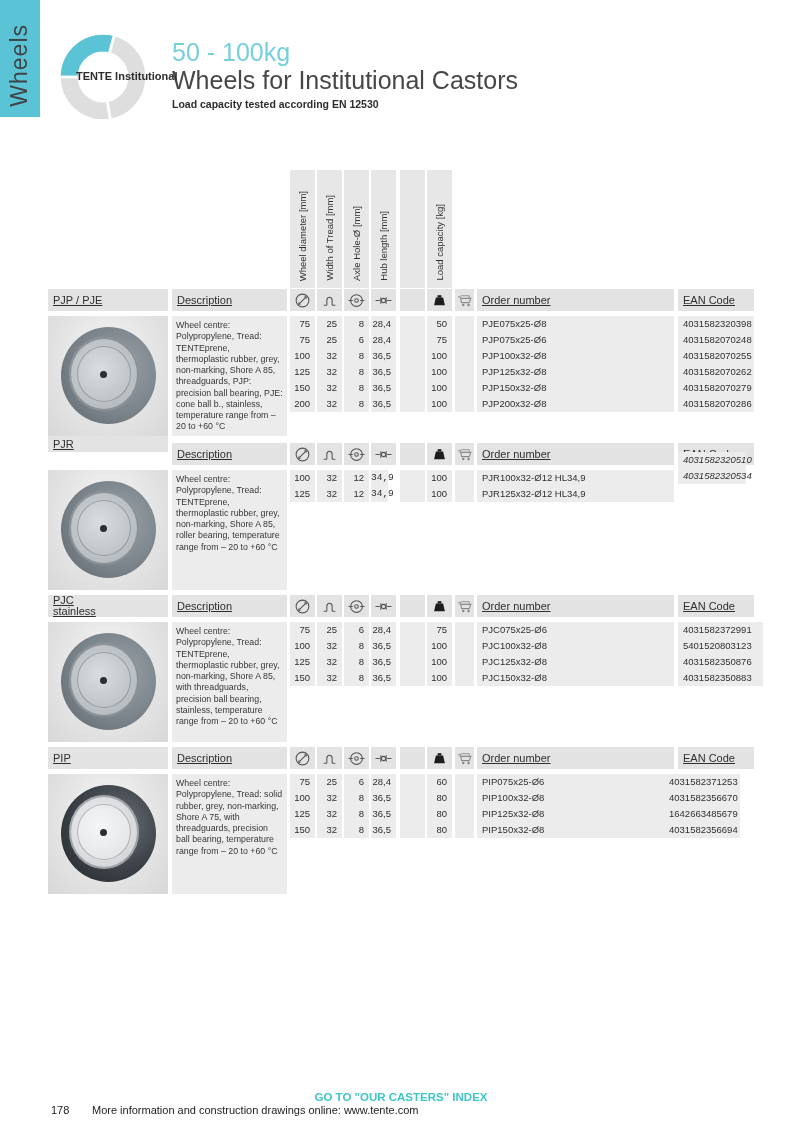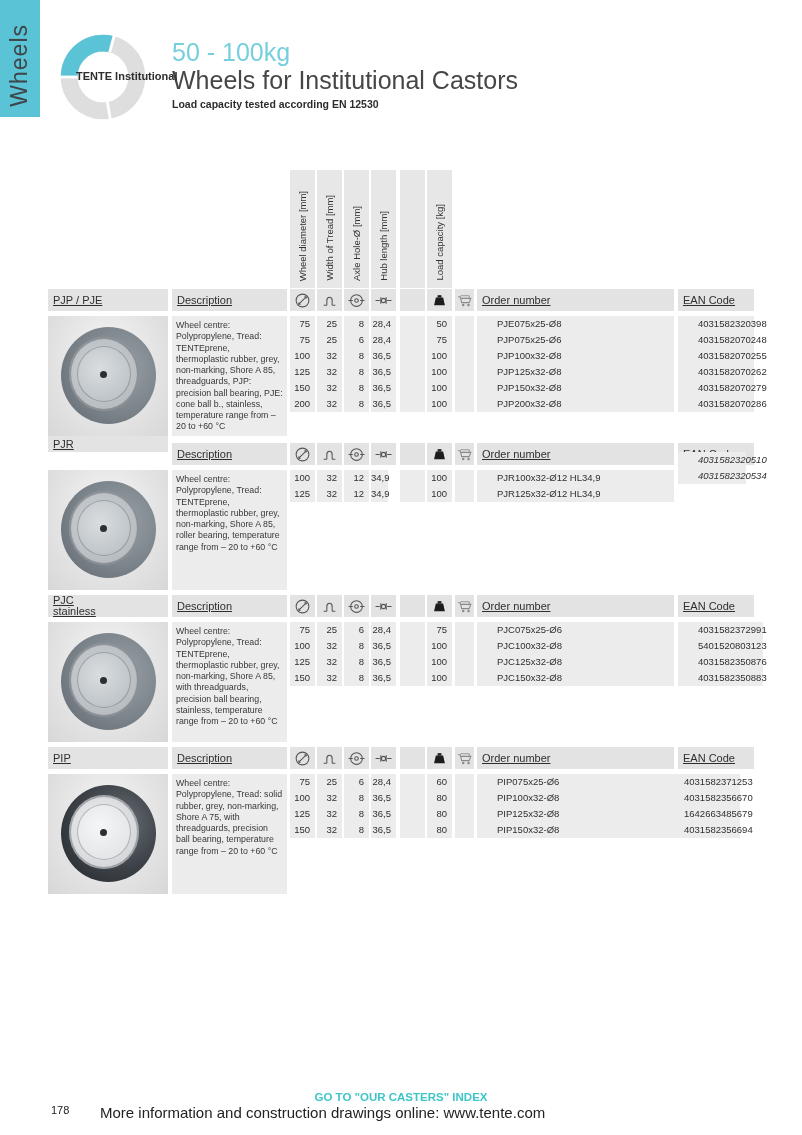--- a/index.html
+++ b/index.html
@@ -40,21 +40,21 @@
   .hcell{position:absolute;height:22px;background:var(--hdr-bg);font-size:11px;color:#2f2f2f;
          box-sizing:border-box;display:flex;align-items:center;text-decoration:underline;}
   .hcell.text{padding-left:5px;white-space:pre-line;line-height:11px;}
   .hcell.center{justify-content:center;}
 
   
   .bcell{position:absolute;background:var(--cell-bg);box-sizing:border-box;}
   .desc-cell{font-size:8.8px;line-height:1.28;padding:4px 4px;color:#373737;}
   .row-val{height:16px;line-height:16px;font-size:9.5px;text-align:right;padding-right:5px;
            box-sizing:border-box;color:#2f2f2f;}
-  .row-val.left{text-align:left;padding-right:0;padding-left:20px;white-space:nowrap;}
+  .row-val.left{text-align:left;padding-right:0;padding-left:5px;white-space:nowrap;}
 
   
   .img-cell{background:radial-gradient(ellipse at 50% 38%,#f7f7f7 0%,#e3e3e3 60%,#d7d7d7 100%);}
   .wheel{position:relative;width:120px;height:120px;}
   .wheel .tire{position:absolute;left:13px;top:11px;width:95px;height:97px;border-radius:50%;
                background:radial-gradient(circle at 62% 42%,#9aa2a8 0%,#7c848b 55%,#5d646b 100%);}
   .wheel .rim{position:absolute;left:21px;top:21px;width:70px;height:74px;border-radius:50%;
               background:radial-gradient(circle at 44% 44%,#ced3d6 0%,#adb3b8 100%);
               box-shadow:inset 0 0 0 2px rgba(55,60,66,.35);}
   .wheel .hub{position:absolute;left:29px;top:30px;width:54px;height:56px;border-radius:50%;
@@ -62,21 +62,21 @@
               box-shadow:inset 0 0 0 1px rgba(55,60,66,.3);}
   .wheel .axle{position:absolute;left:52px;top:55px;width:7px;height:7px;border-radius:50%;background:#2b2f33;}
   .wheel.dark .tire{background:radial-gradient(circle at 62% 40%,#6a7076 0%,#3c4147 55%,#22262a 100%);}
   .wheel.dark .rim{background:radial-gradient(circle at 44% 44%,#f1f2f3 0%,#c8cbcf 100%);}
   .wheel.dark .hub{background:radial-gradient(circle at 42% 40%,#f5f6f7 0%,#dddfe2 100%);}
 
   
   .footer-link{position:absolute;left:0;top:1091px;width:802px;text-align:center;
                font-size:11.5px;font-weight:bold;color:var(--link);text-decoration:none;cursor:pointer;}
   .page-num{position:absolute;left:51px;top:1104px;font-size:11px;color:#222;}
-  .footer-note{position:absolute;left:100px;top:1104px;font-size:15px;color:#222;}
+  .footer-note{position:absolute;left:92px;top:1104px;font-size:11px;color:#222;}
 </style>
 </head>
 <body>
 
 <div class="page">
 
   <div class="side-tab"></div>
   <div class="side-label">Wheels</div>
 
   <div class="logo">
@@ -286,21 +286,21 @@
           <div class="row-val">125</div>
         </div>
         <div class="bcell" style="position: absolute; left: 317px; top: 470px; width: 25px; height: 32px;">
           <div class="row-val">32</div>
           <div class="row-val">32</div>
         </div>
         <div class="bcell" style="position: absolute; left: 344px; top: 470px; width: 25px; height: 32px;">
           <div class="row-val">12</div>
           <div class="row-val">12</div>
         </div>
-        <div class="bcell" style="position: absolute; left: 371px; top: 470px; width: 17px; height: 32px;">
+        <div class="bcell" style="position: absolute; left: 371px; top: 470px; width: 17px; height: 32px; font-family: Liberation Mono, monospace;">
           <div class="row-val">34,9</div>
           <div class="row-val">34,9</div>
         </div>
         <div class="bcell" style="position: absolute; left: 400px; top: 470px; width: 25px; height: 32px;"></div>
         <div class="bcell" style="position: absolute; left: 427px; top: 470px; width: 25px; height: 32px;">
           <div class="row-val">100</div>
           <div class="row-val">100</div>
         </div>
         <div class="bcell" style="position: absolute; left: 455px; top: 470px; width: 19px; height: 32px;"></div>
         <div class="bcell" style="position: absolute; left: 477px; top: 470px; width: 197px; height: 32px;">

